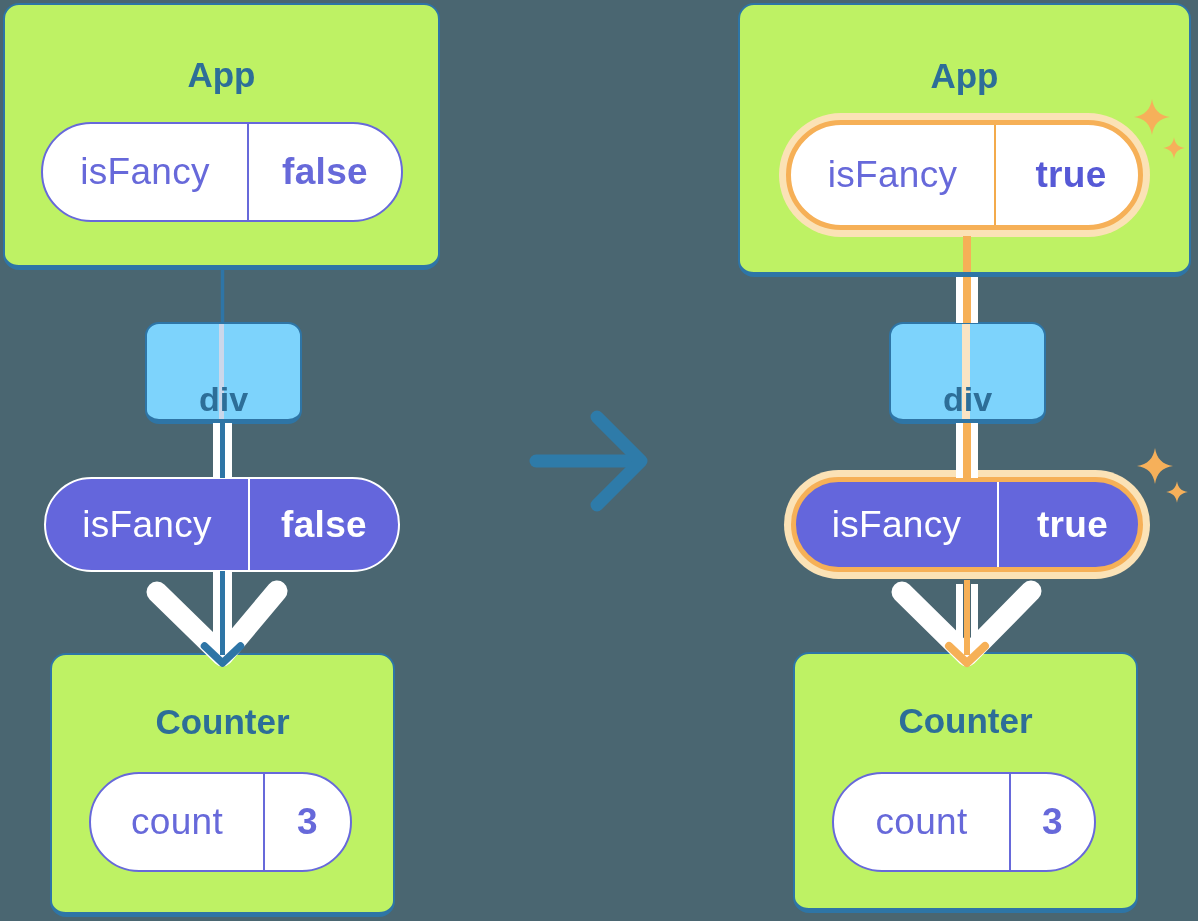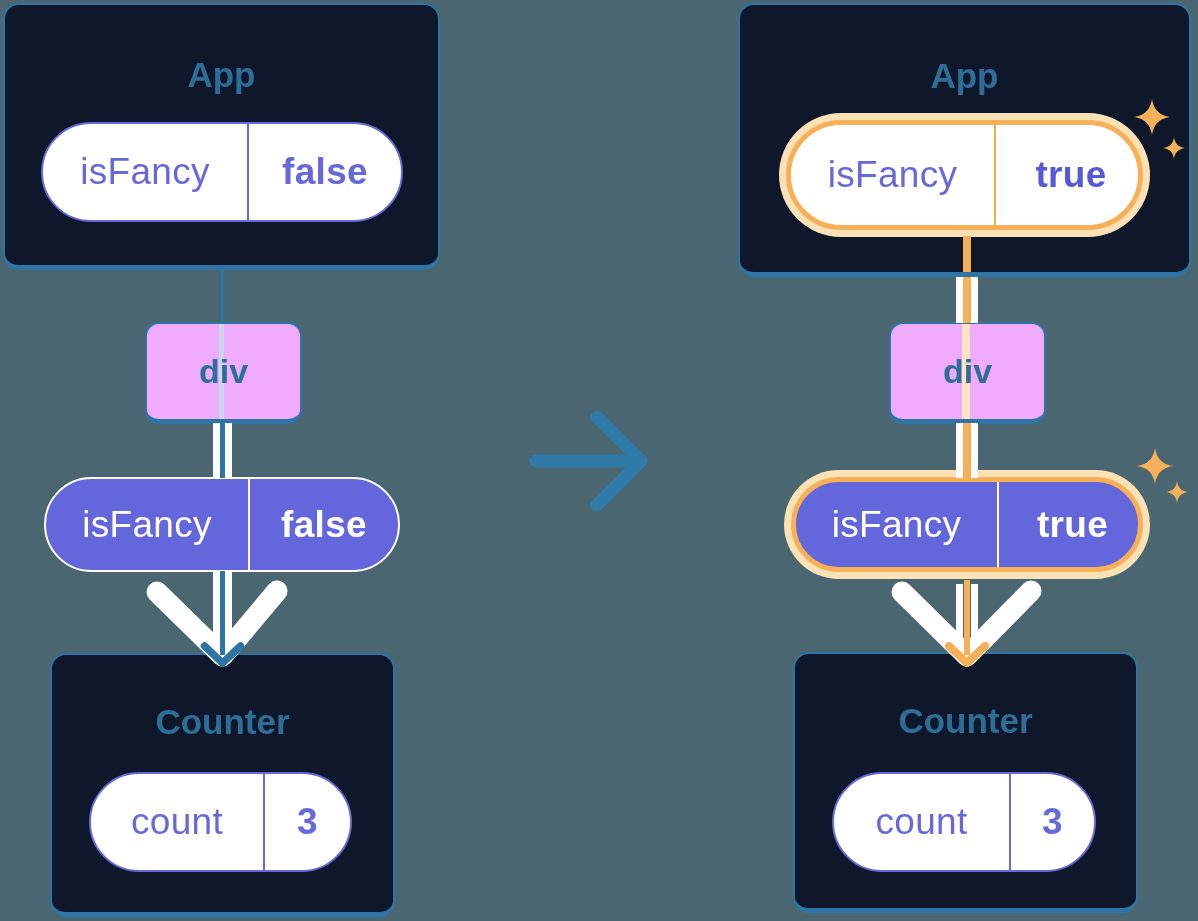--- a/index.html
+++ b/index.html
@@ -2,33 +2,33 @@
 <html><head>
 <meta charset="utf-8">
 <style>
   html,body{margin:0;padding:0;background:#4A6671;}
   .stage{
     position:relative;width:1198px;height:921px;overflow:hidden;
     background:#4A6671;
     font-family:"Liberation Sans", sans-serif;
   }
   .card{
-    position:absolute;background:#0f172a;
+    position:absolute;background:#bef264;
     border:2.5px solid #2E75A6;border-bottom-width:5px;
     border-radius:16px;box-sizing:border-box;
   }
   .card-title{
     position:absolute;left:0;width:100%;text-align:center;
     font-size:35px;line-height:42px;font-weight:600;color:#2D6E98;
   }
   .node-box{
-    position:absolute;background:#f0abfc;
+    position:absolute;background:#7dd3fc;
     border:2.5px solid #2E75A6;border-bottom-width:5px;
     border-radius:14px;box-sizing:border-box;
-    display:flex;align-items:center;justify-content:center;
+    display:flex;align-items:flex-end;justify-content:center;
   }
   .node-label{
     position:relative;z-index:2;
     font-size:34px;font-weight:600;color:#2D6E98;
   }
   .thru-line{position:absolute;top:0;bottom:0;z-index:1;}
   .pill{
     position:absolute;display:flex;box-sizing:border-box;
     border-radius:60px;overflow:hidden;
   }

